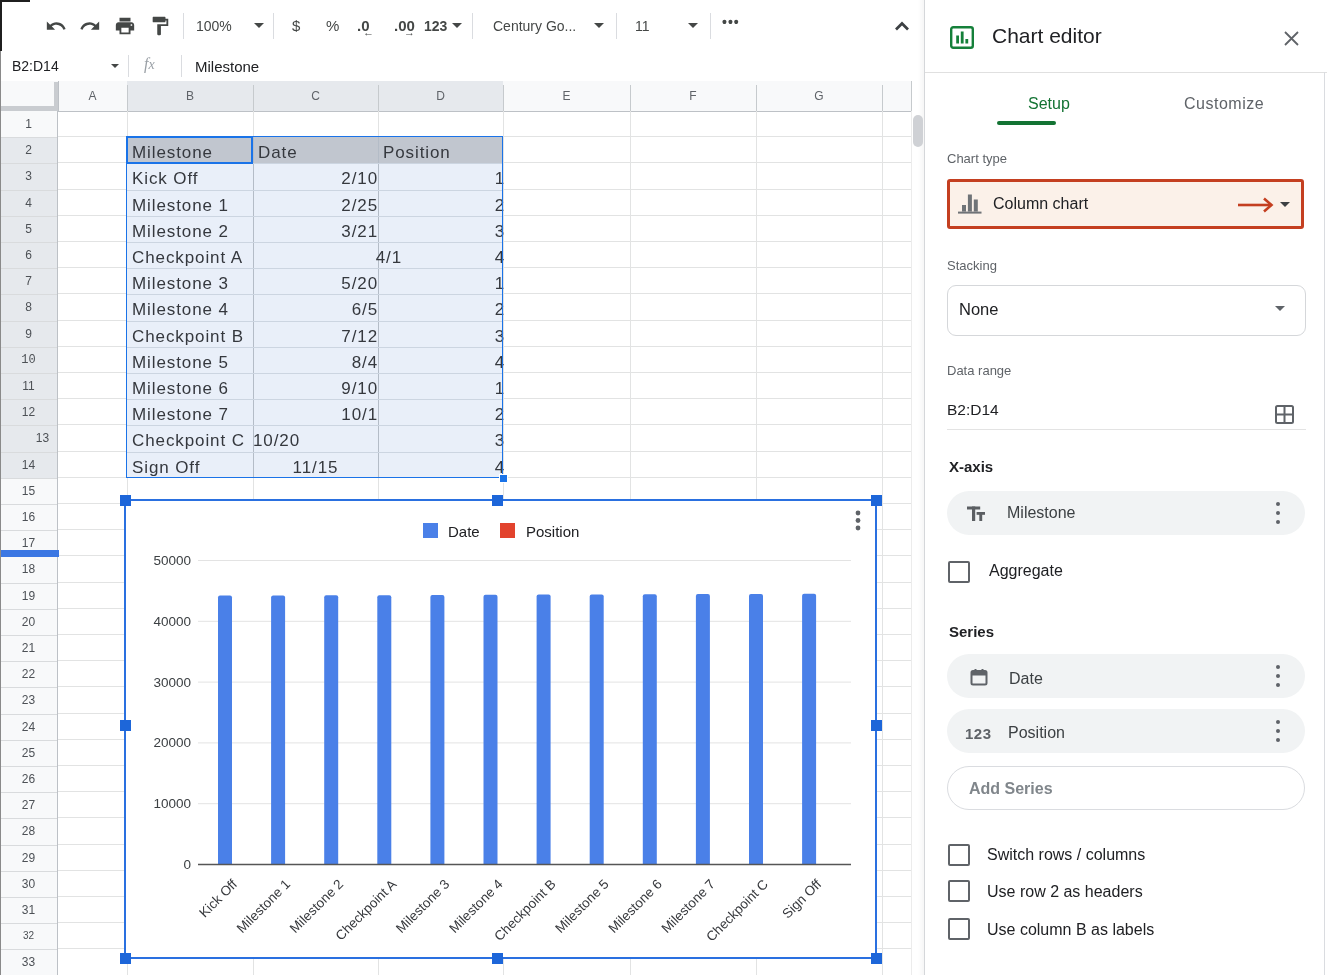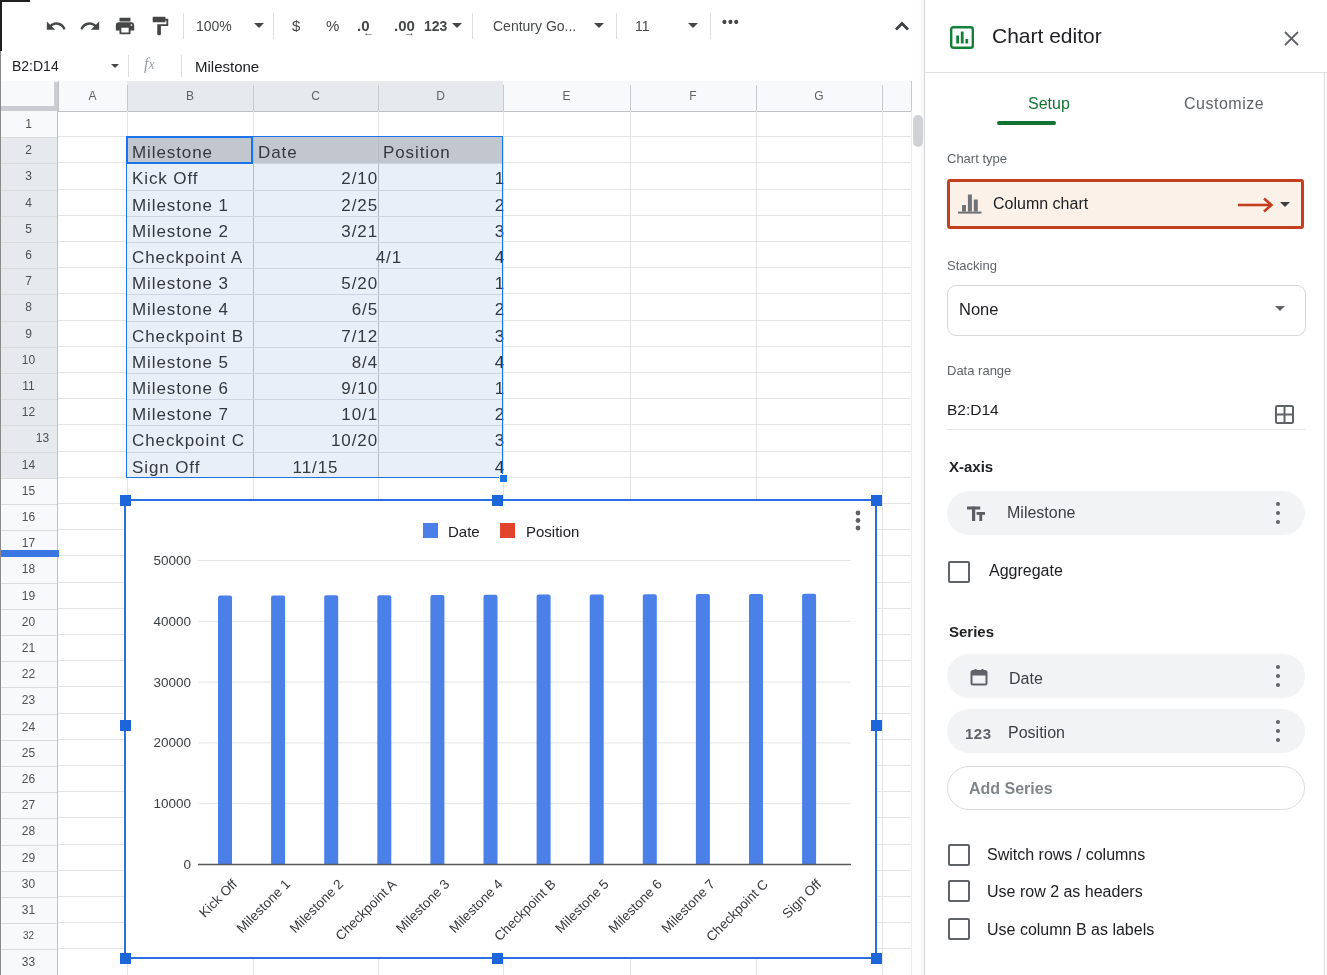--- a/index.html
+++ b/index.html
@@ -111,21 +111,21 @@
       <div class="abs" style="left:0;top:134.8px;width:57px;height:26.2px;line-height:26.2px;text-align:center;font-size:12px;color:#4d5156;">5</div>
       <div class="abs" style="left:0;top:134.8px;width:57px;height:1px;background:#d9dbdd;"></div>
       <div class="abs" style="left:0;top:161.0px;width:57px;height:26.2px;line-height:26.2px;text-align:center;font-size:12px;color:#4d5156;">6</div>
       <div class="abs" style="left:0;top:161.0px;width:57px;height:1px;background:#d9dbdd;"></div>
       <div class="abs" style="left:0;top:187.2px;width:57px;height:26.2px;line-height:26.2px;text-align:center;font-size:12px;color:#4d5156;">7</div>
       <div class="abs" style="left:0;top:187.2px;width:57px;height:1px;background:#d9dbdd;"></div>
       <div class="abs" style="left:0;top:213.4px;width:57px;height:26.2px;line-height:26.2px;text-align:center;font-size:12px;color:#4d5156;">8</div>
       <div class="abs" style="left:0;top:213.4px;width:57px;height:1px;background:#d9dbdd;"></div>
       <div class="abs" style="left:0;top:239.6px;width:57px;height:26.2px;line-height:26.2px;text-align:center;font-size:12px;color:#4d5156;">9</div>
       <div class="abs" style="left:0;top:239.6px;width:57px;height:1px;background:#d9dbdd;"></div>
-      <div class="abs" style="left:0;top:265.8px;width:57px;height:26.2px;line-height:26.2px;text-align:center;font-size:12px;color:#4d5156;">10</div>
+      <div class="abs" style="left:0;top:265.8px;width:57px;height:26.2px;line-height:26.2px;text-align:center;font-size:12px;color:#4d5156;font-family:Liberation Mono, monospace;">10</div>
       <div class="abs" style="left:0;top:265.8px;width:57px;height:1px;background:#d9dbdd;"></div>
       <div class="abs" style="left:0;top:292.0px;width:57px;height:26.2px;line-height:26.2px;text-align:center;font-size:12px;color:#4d5156;">11</div>
       <div class="abs" style="left:0;top:292.0px;width:57px;height:1px;background:#d9dbdd;"></div>
       <div class="abs" style="left:0;top:318.2px;width:57px;height:26.2px;line-height:26.2px;text-align:center;font-size:12px;color:#4d5156;">12</div>
       <div class="abs" style="left:0;top:318.2px;width:57px;height:1px;background:#d9dbdd;"></div>
       <div class="abs" style="left:14px;top:344.4px;width:57px;height:26.2px;line-height:26.2px;text-align:center;font-size:12px;color:#4d5156;">13</div>
       <div class="abs" style="left:0;top:344.4px;width:57px;height:1px;background:#d9dbdd;"></div>
       <div class="abs" style="left:0;top:370.6px;width:57px;height:26.2px;line-height:26.2px;text-align:center;font-size:12px;color:#4d5156;">14</div>
       <div class="abs" style="left:0;top:370.6px;width:57px;height:1px;background:#d9dbdd;"></div>
       <div class="abs" style="left:0;top:396.8px;width:57px;height:26.2px;line-height:26.2px;text-align:center;font-size:12px;color:#4d5156;">15</div>
@@ -227,21 +227,21 @@
       <div class="abs" style="left:132px;top:271.8px;font-size:17px;letter-spacing:0.9px;color:#35383e;">Milestone 5</div>
       <div class="abs" style="left:253px;top:271.8px;width:125px;text-align:right;font-size:17px;letter-spacing:0.9px;color:#35383e;">8/4</div>
       <div class="abs" style="left:378px;top:271.8px;width:127px;text-align:right;font-size:17px;letter-spacing:0.9px;color:#35383e;">4</div>
       <div class="abs" style="left:132px;top:298.0px;font-size:17px;letter-spacing:0.9px;color:#35383e;">Milestone 6</div>
       <div class="abs" style="left:253px;top:298.0px;width:125px;text-align:right;font-size:17px;letter-spacing:0.9px;color:#35383e;">9/10</div>
       <div class="abs" style="left:378px;top:298.0px;width:127px;text-align:right;font-size:17px;letter-spacing:0.9px;color:#35383e;">1</div>
       <div class="abs" style="left:132px;top:324.2px;font-size:17px;letter-spacing:0.9px;color:#35383e;">Milestone 7</div>
       <div class="abs" style="left:253px;top:324.2px;width:125px;text-align:right;font-size:17px;letter-spacing:0.9px;color:#35383e;">10/1</div>
       <div class="abs" style="left:378px;top:324.2px;width:127px;text-align:right;font-size:17px;letter-spacing:0.9px;color:#35383e;">2</div>
       <div class="abs" style="left:132px;top:350.4px;font-size:17px;letter-spacing:0.9px;color:#35383e;">Checkpoint C</div>
-      <div class="abs" style="left:253px;top:350.4px;width:125px;text-align:right;font-size:17px;letter-spacing:0.9px;color:#35383e;">10/20</div>
+      <div class="abs" style="left:253px;top:350.4px;width:125px;font-size:17px;letter-spacing:0.9px;color:#35383e;">10/20</div>
       <div class="abs" style="left:378px;top:350.4px;width:127px;text-align:right;font-size:17px;letter-spacing:0.9px;color:#35383e;">3</div>
       <div class="abs" style="left:132px;top:376.6px;font-size:17px;letter-spacing:0.9px;color:#35383e;">Sign Off</div>
       <div class="abs" style="left:253px;top:376.6px;width:125px;text-align:center;font-size:17px;letter-spacing:0.9px;color:#35383e;">11/15</div>
       <div class="abs" style="left:378px;top:376.6px;width:127px;text-align:right;font-size:17px;letter-spacing:0.9px;color:#35383e;">4</div>
       <div class="abs" style="left:126px;top:55.4px;width:377px;height:341.6px;border:1.5px solid #1a73e8;box-sizing:border-box;"></div>
       <div class="abs" style="left:126px;top:55.4px;width:127px;height:28px;border:2px solid #1a73e8;box-sizing:border-box;"></div>
       <div class="abs" style="left:499px;top:393px;width:7px;height:7px;background:#1a73e8;border:1px solid #fff;"></div>
     </div>
 
 </div>

